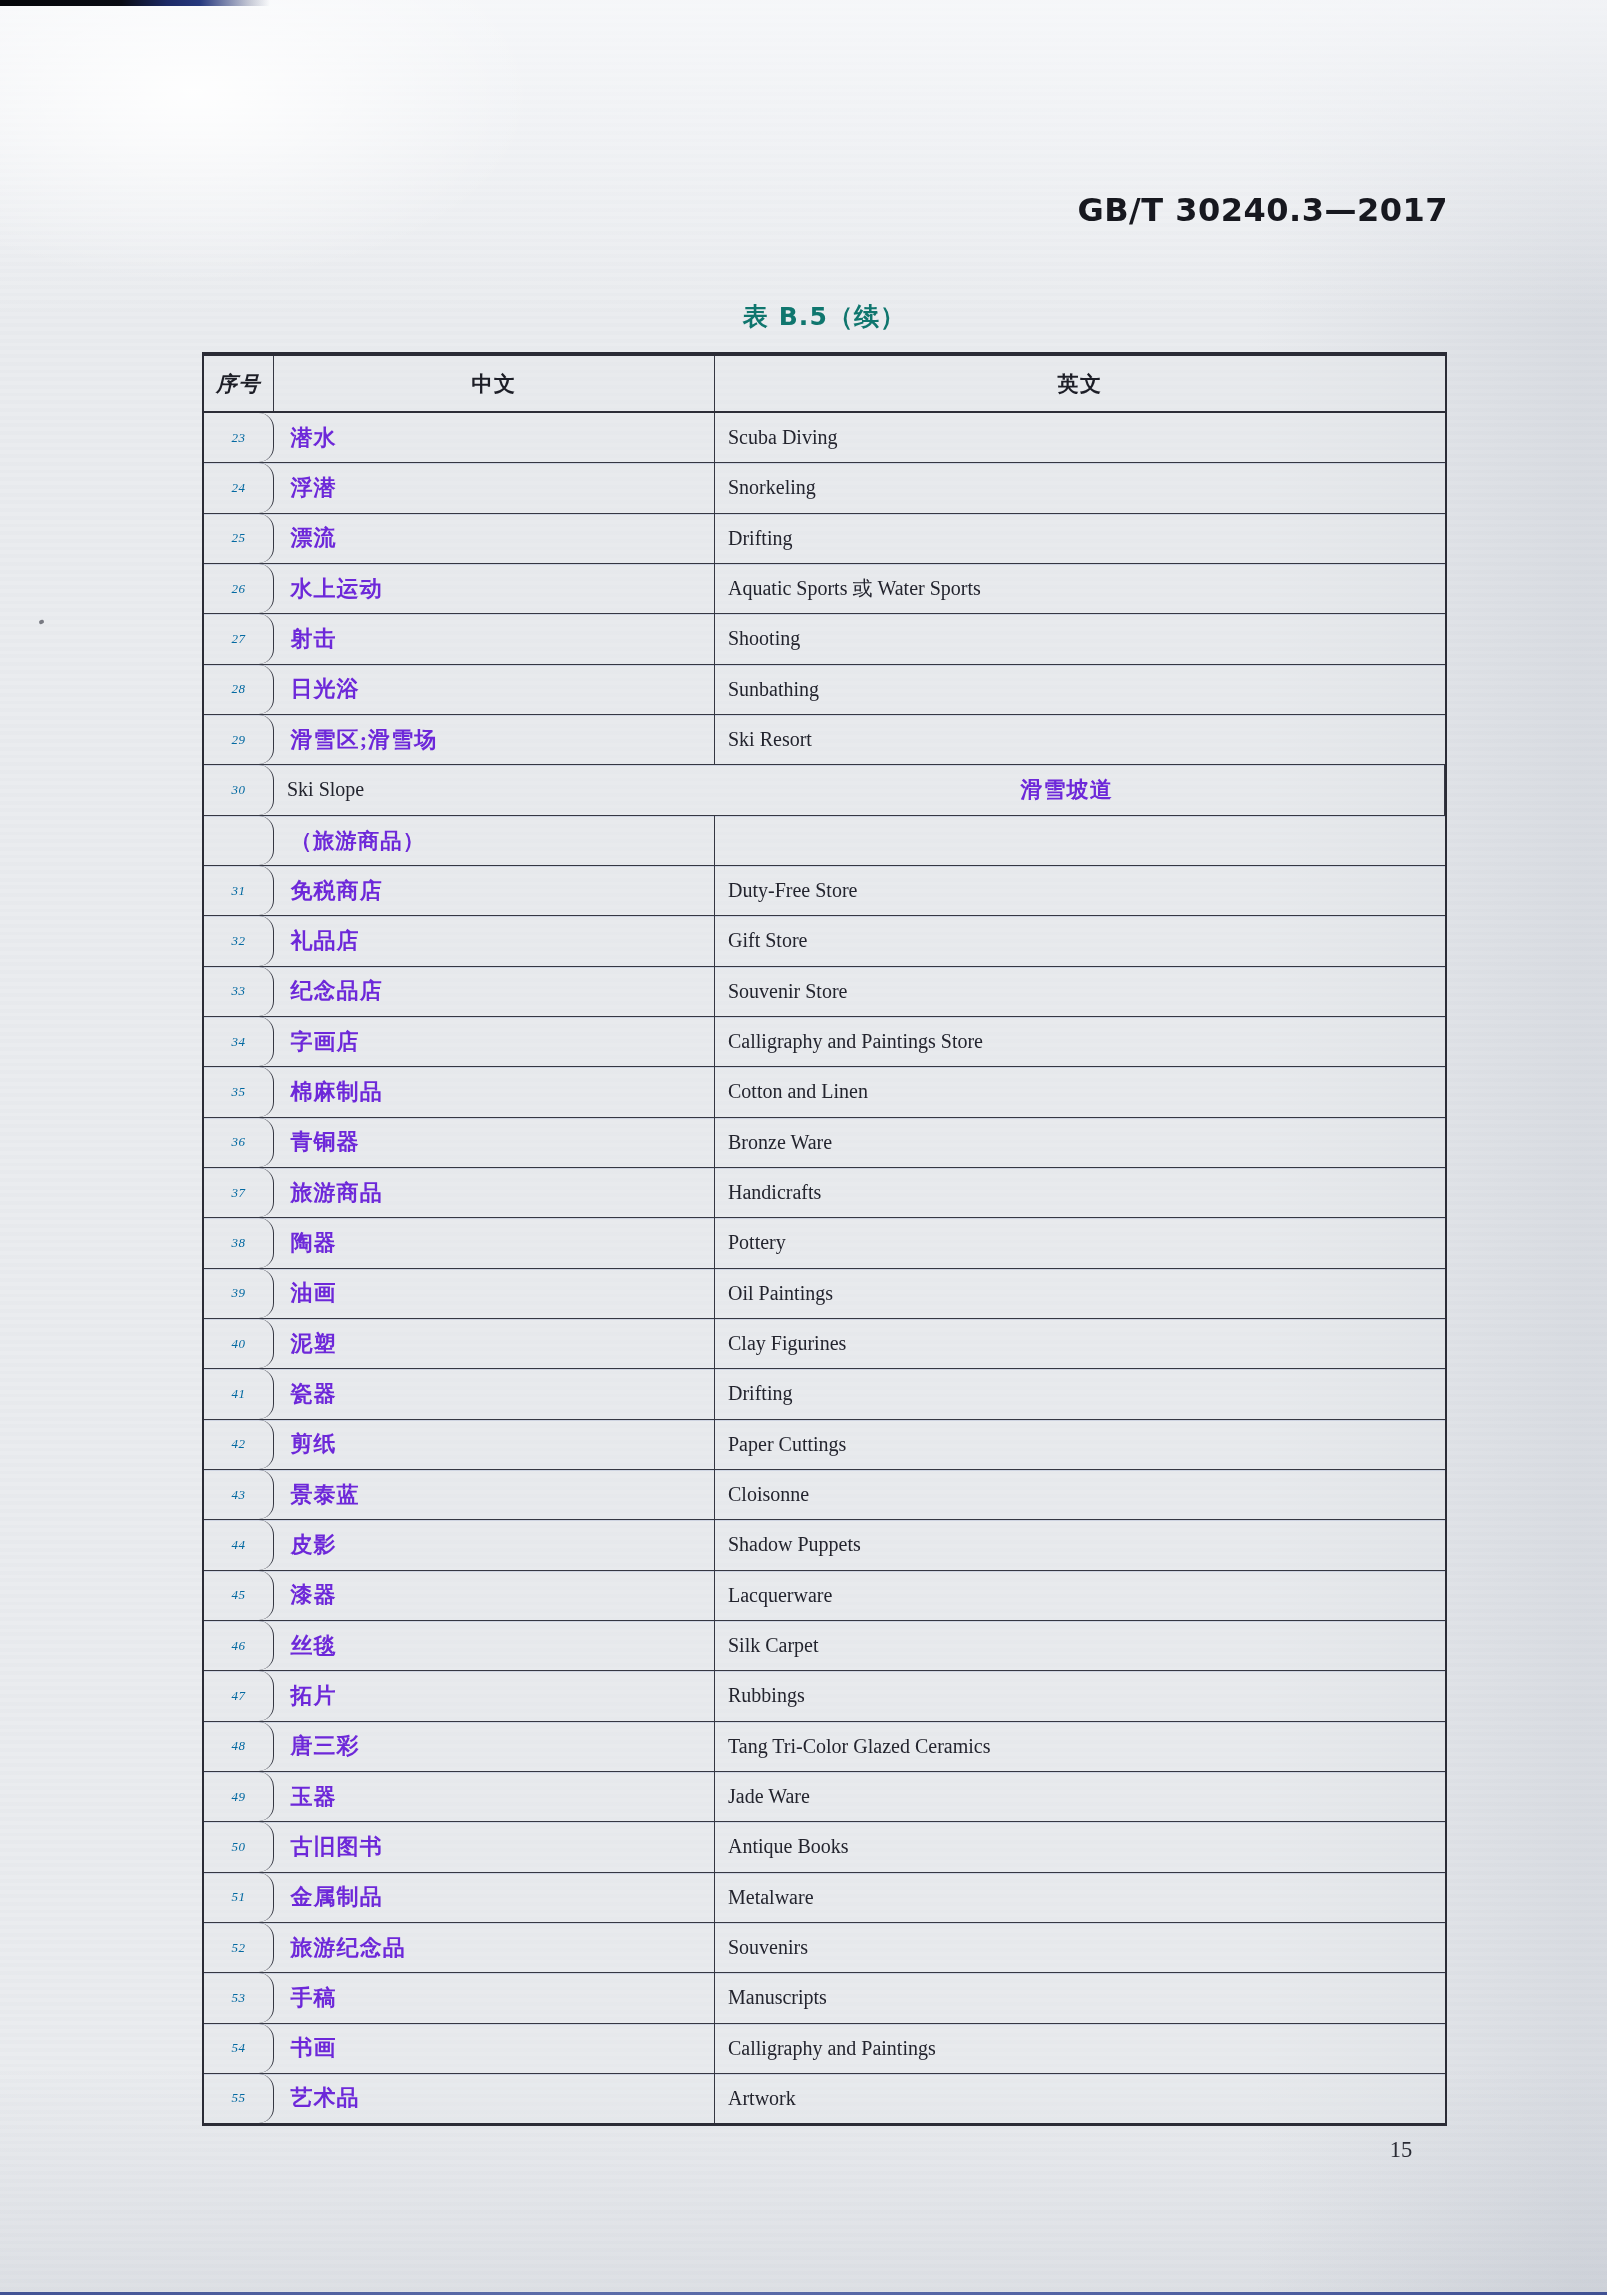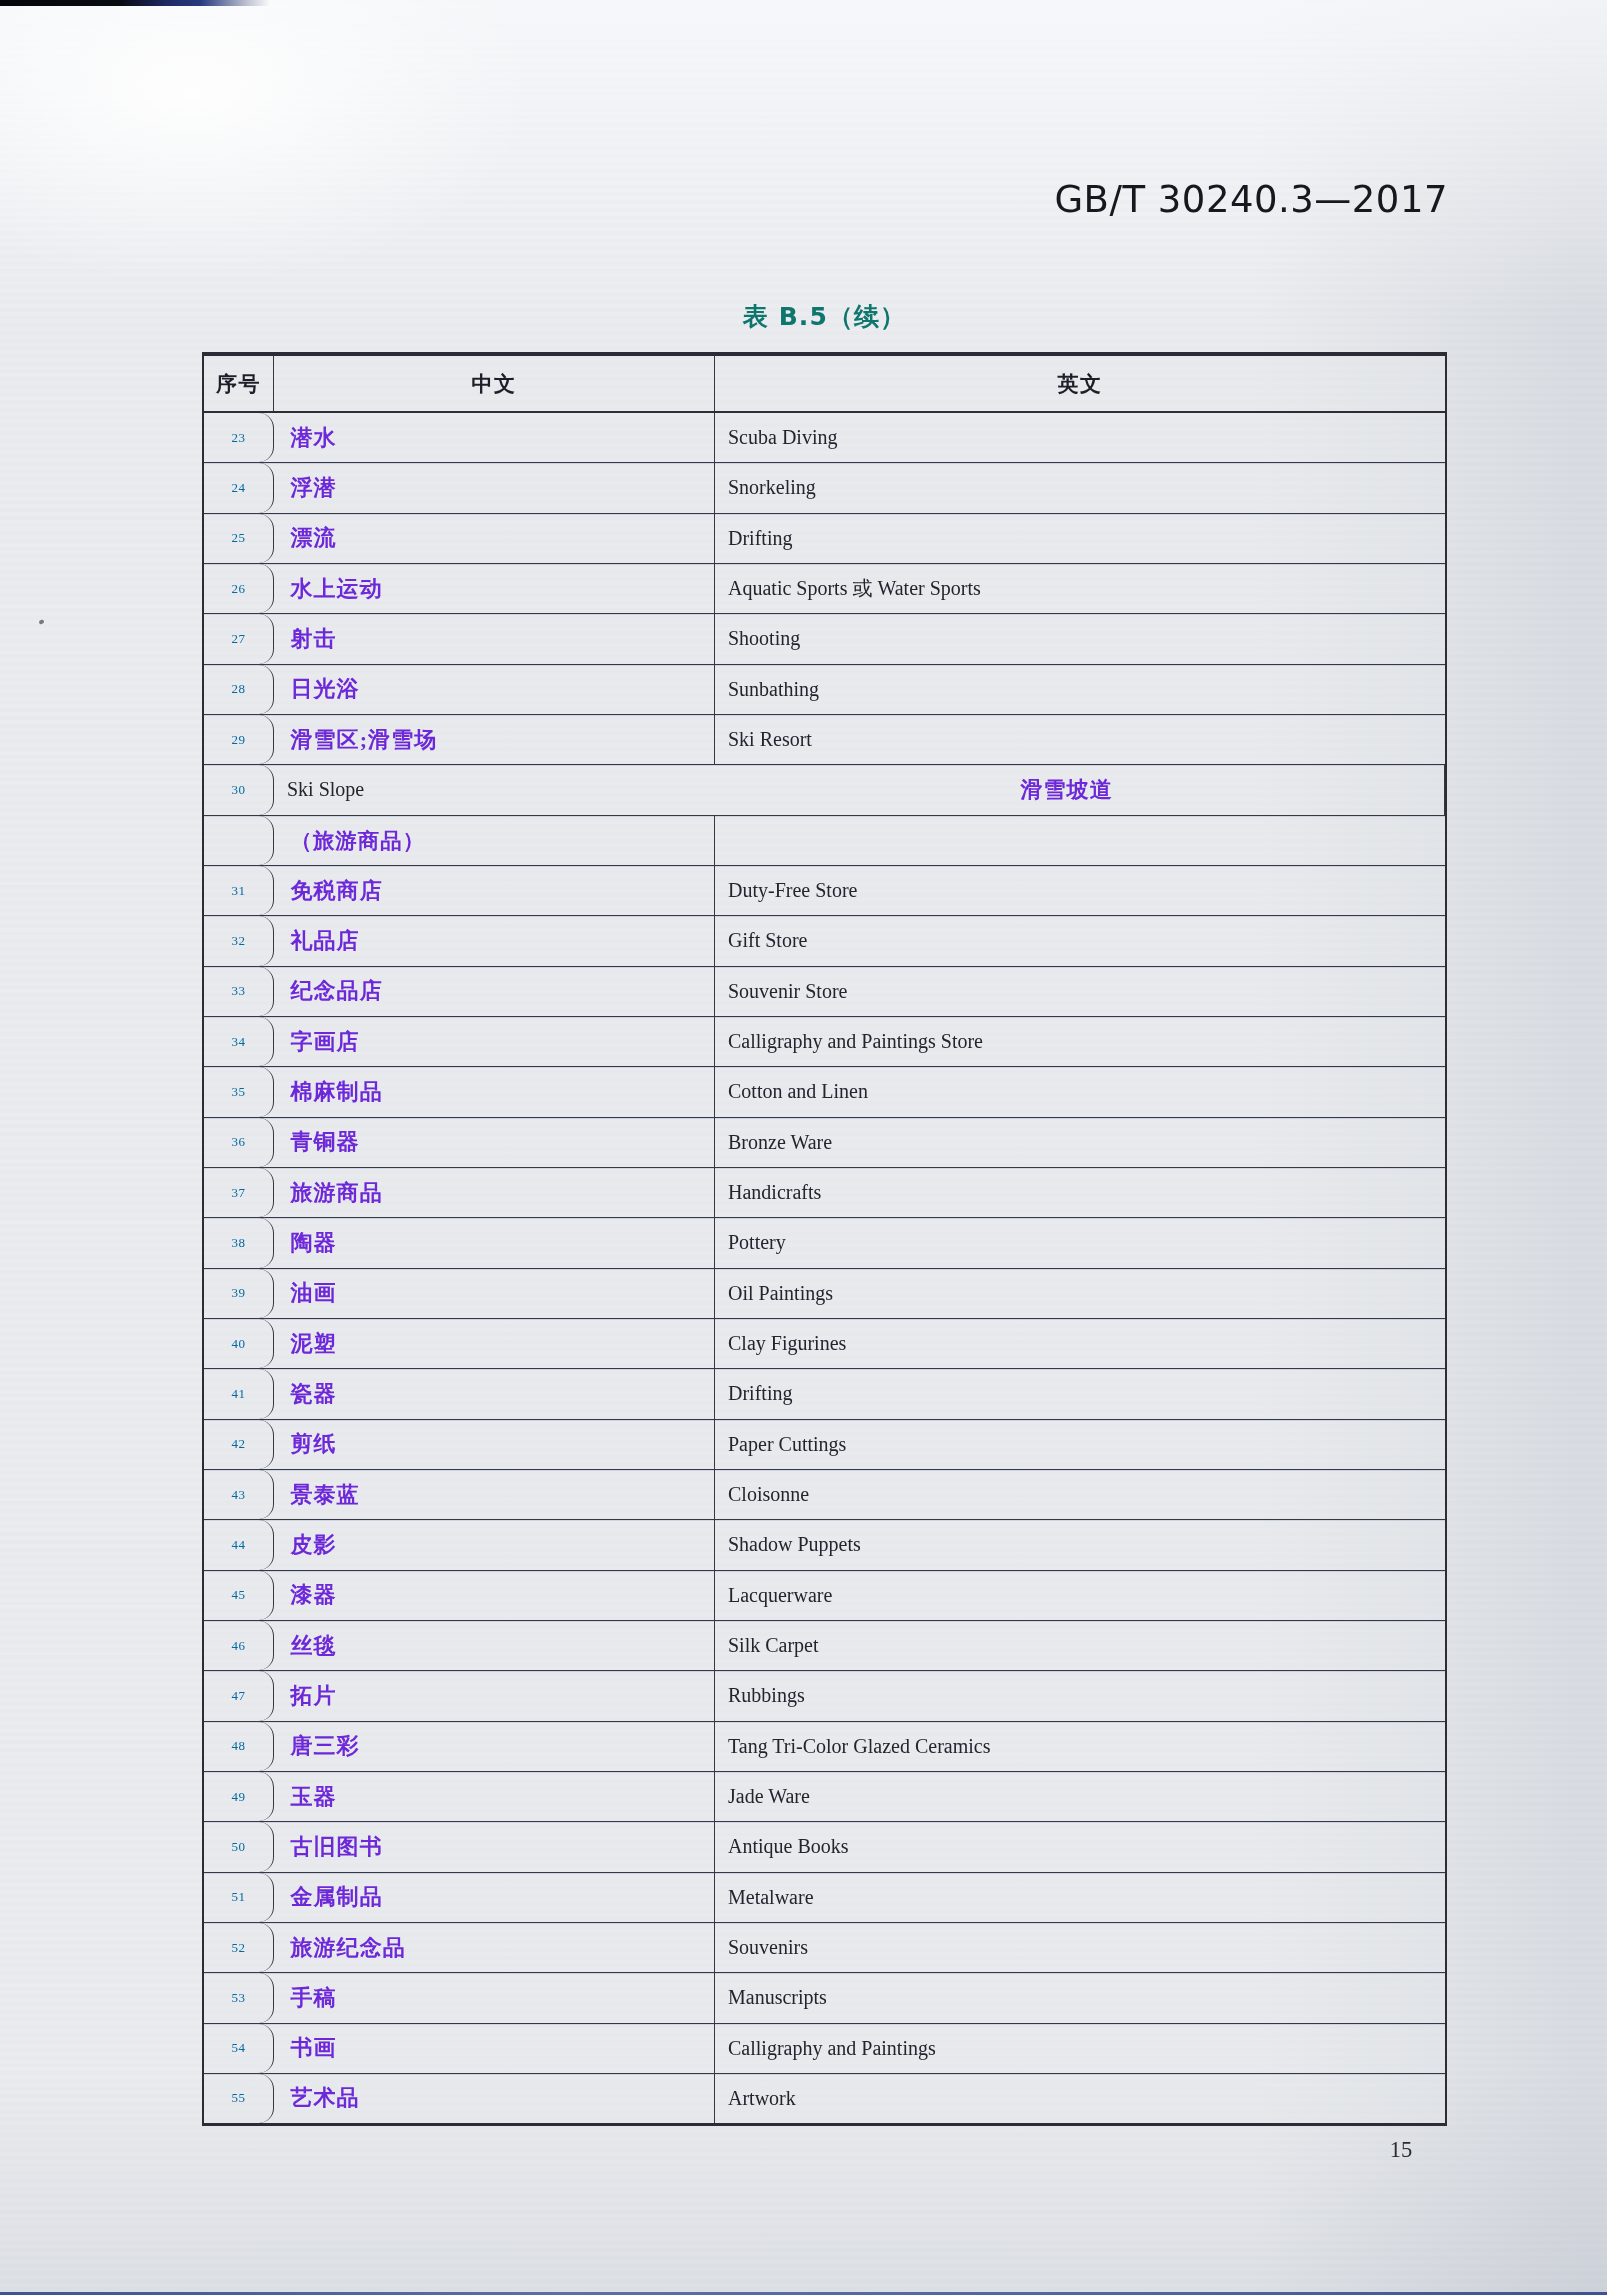--- a/index.html
+++ b/index.html
@@ -28,23 +28,23 @@
     position:absolute;left:0;bottom:0;width:100%;height:3.3px;
     background:linear-gradient(90deg,#273a86 0%,#46599f 35%,#3a4d98 70%,#273a86 100%);
     opacity:.85;
   }
   .scan-dot{
     position:absolute;left:39px;top:620px;width:5px;height:3.8px;border-radius:50%;
     background:#3a3c46;opacity:.65;transform:rotate(-20deg);
   }
   
   .doc-number{
-    position:absolute;top:178px;right:160px;
+    position:absolute;top:191px;right:160px;
     font-family:"DejaVu Sans","Liberation Sans",sans-serif;
-    font-weight:400;font-size:37px;letter-spacing:0.5px;color:#17181f;
+    font-weight:700;font-size:32px;letter-spacing:0.5px;color:#17181f;
   }
   
   .table-title{
     position:absolute;top:300px;left:202px;width:1245px;
     text-align:center;
     font-family:"DejaVu Sans","Liberation Sans",sans-serif;
     font-weight:700;font-size:25px;color:#0f766e;letter-spacing:1.1px;
   }
   
   .terms-table{
@@ -55,21 +55,21 @@
     background:rgba(228,231,236,.35);
   }
   .trow{
     display:flex;flex:1 1 0;min-height:0;
     border-top:1.6px solid #353742;
     box-shadow:inset 0 1.1px 0 rgba(110,130,185,.20);
   }
   .trow:first-child{border-top:none;box-shadow:none;}
   .thead{flex:0 0 55px;border-top:none;box-shadow:none;border-bottom:2.7px solid #2b2c36;}
   .tc{display:flex;align-items:center;box-sizing:border-box;min-width:0;}
-  .tc-no{flex:0 0 70px;justify-content:center;border-right:1.6px solid #353742;}
+  .tc-no{flex:0 0 70px;justify-content:center;border-right:1.6px solid #353742;font-style:italic;}
   .tc-zh{flex:0 0 441px;padding-left:16.4px;border-right:1.6px solid #353742;}
   .tc-en{flex:1 1 auto;padding-left:13px;}
   .thead .tc{justify-content:center;padding-left:0;
     font-family:"DejaVu Sans","Liberation Sans",sans-serif;
     font-weight:700;font-size:21px;color:#1d1e27;letter-spacing:1.6px;}
   .cell-no{font-size:13px;color:#0369a1;letter-spacing:0.5px;border-radius:15px;}
   .cell-zh{font-size:22px;font-weight:600;color:#6d28d9;letter-spacing:1.1px;
     font-family:"Liberation Serif","DejaVu Serif",serif;}
   .cell-en{font-size:20px;color:#23242e;font-family:"Liberation Serif","DejaVu Serif",serif;}
   .category-row .cell-zh{font-weight:700;font-family:"DejaVu Sans","Liberation Sans",sans-serif;font-size:21.4px;}

